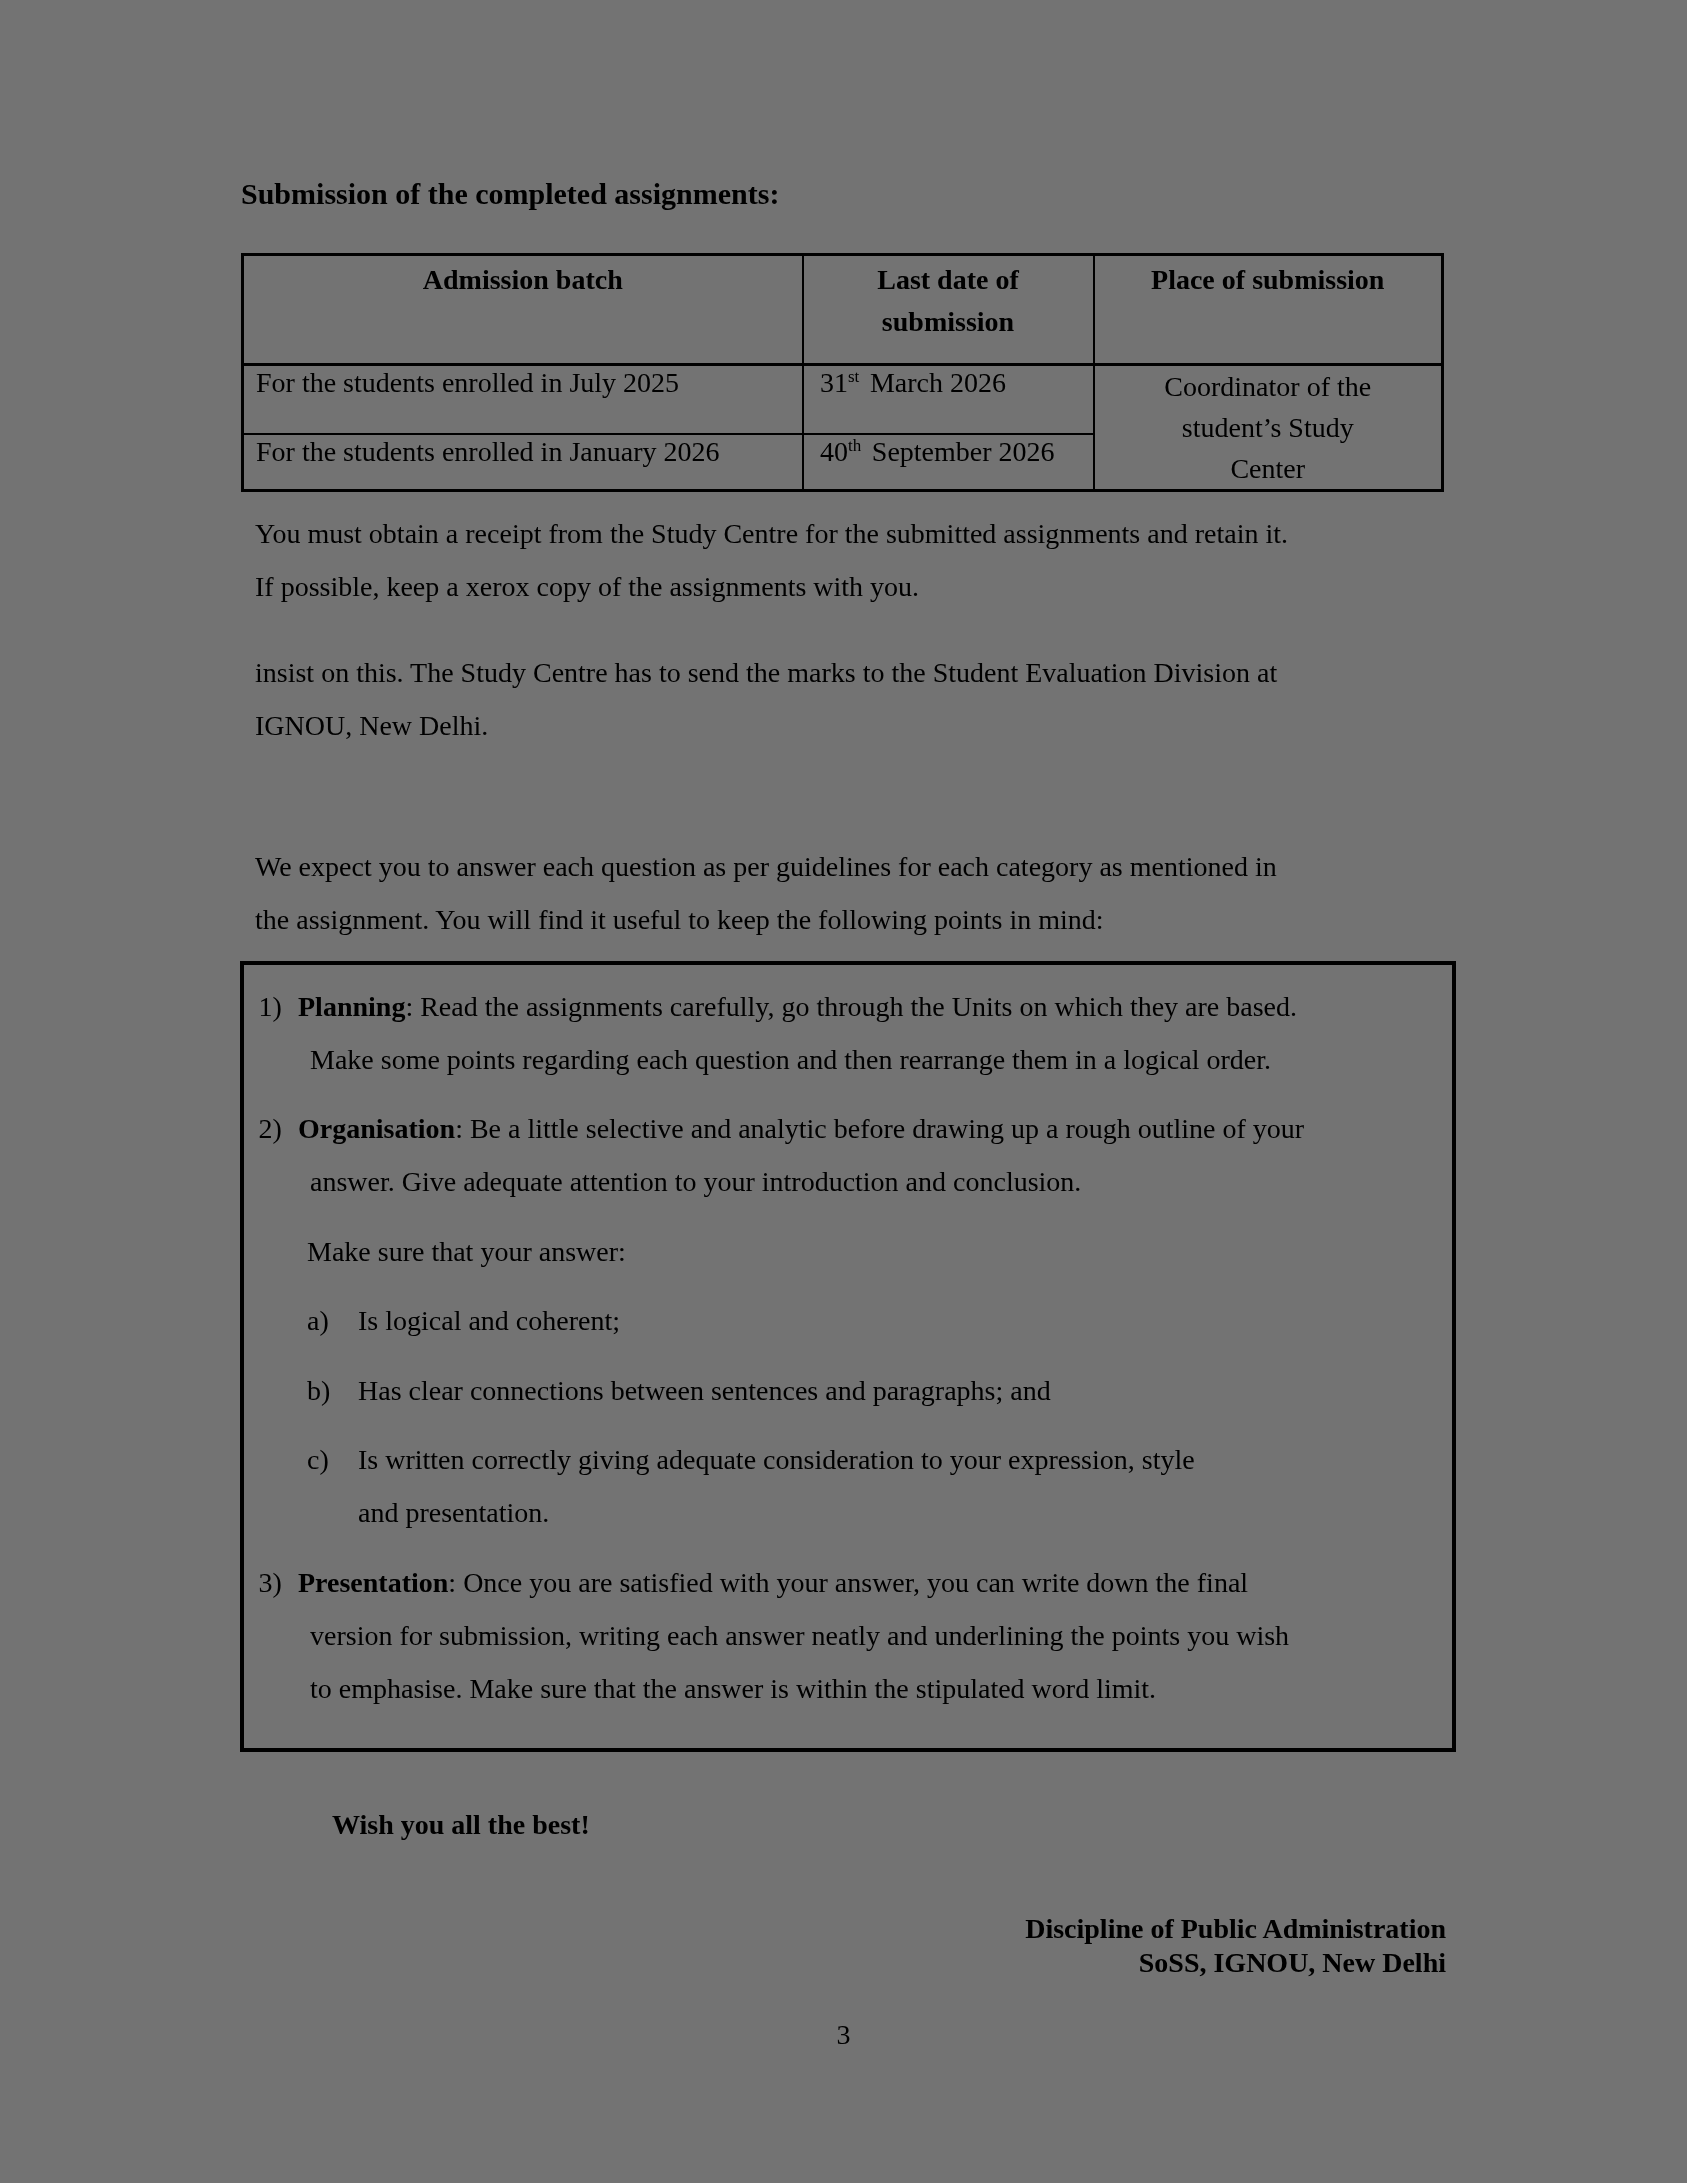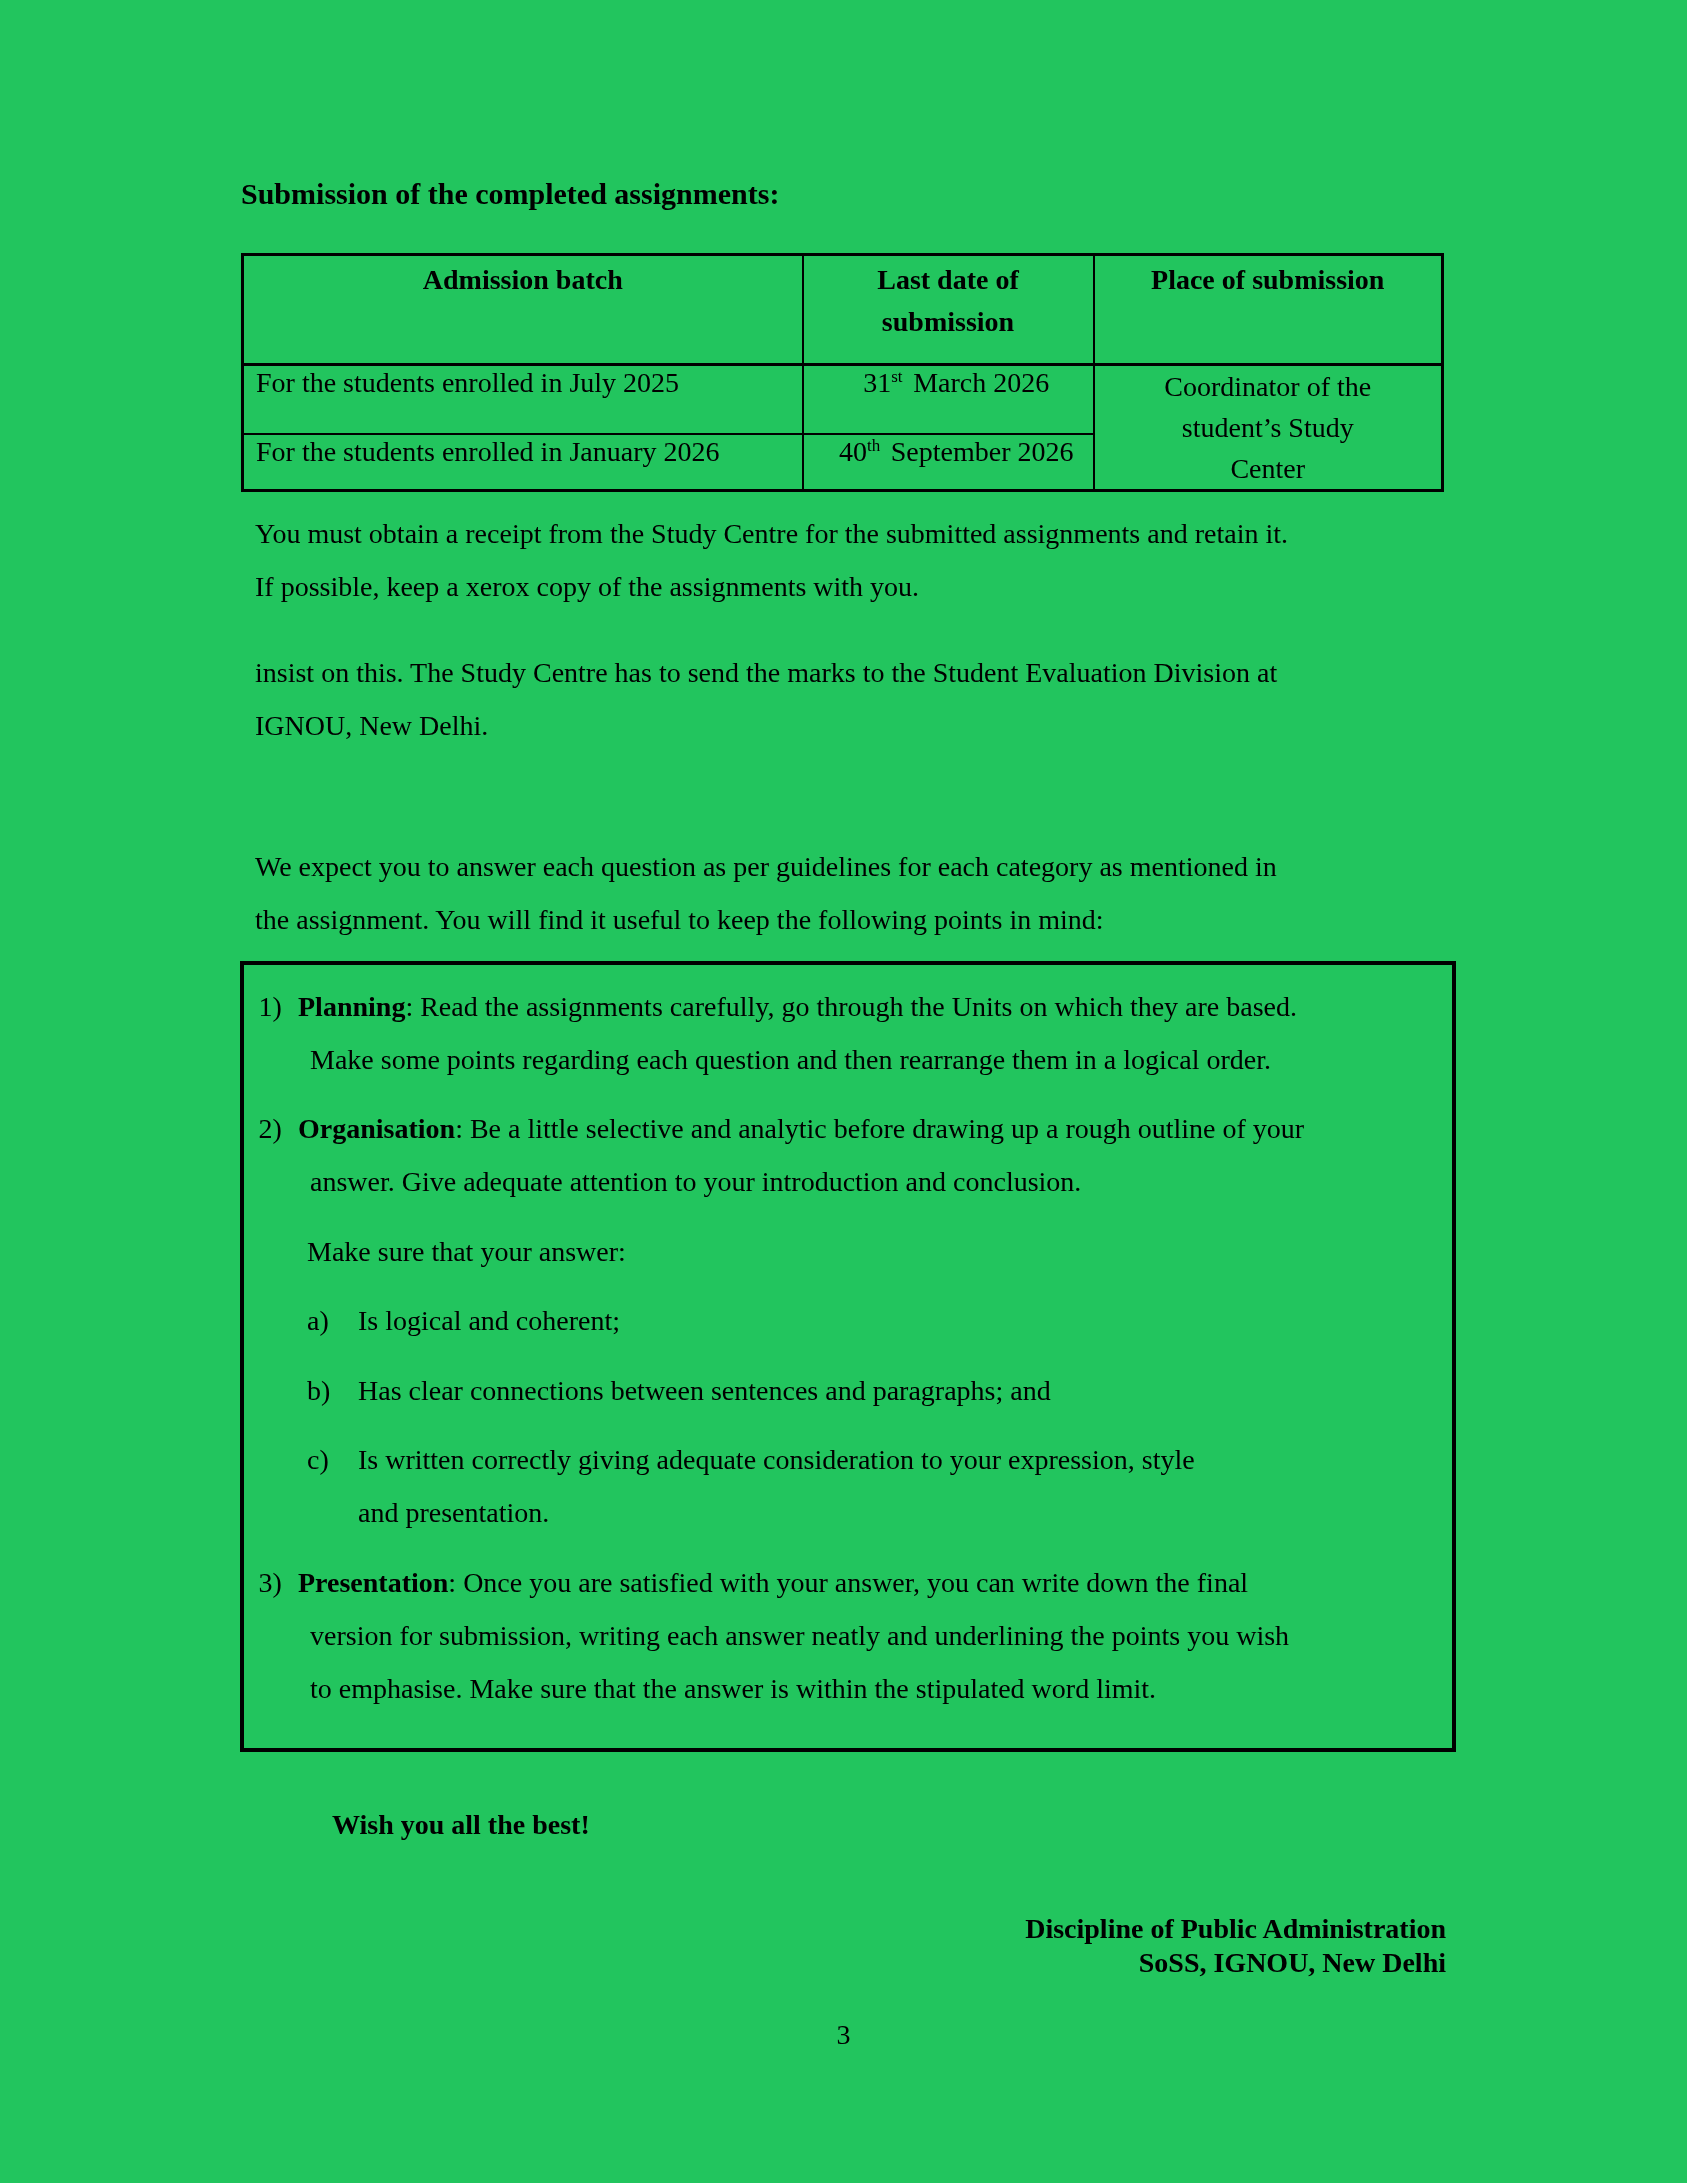--- a/index.html
+++ b/index.html
@@ -1,34 +1,34 @@
 <!DOCTYPE html>
 <html style="font-size:10.6px"><head>
 <meta charset="utf-8">
 <style>
   html,body { margin:0; padding:0; background:#ffffff; }
   .page {
-    position:relative; width:1687px; height:2183px; background:#22c55e; color:#000;
+    position:relative; width:1687px; height:2183px; background:#737373; color:#000;
     font-family:"Liberation Serif","DejaVu Serif",serif; font-size:28px; overflow:hidden;
   }
   .line { white-space:nowrap; }
 
   #heading { position:absolute; left:241px; top:177px; font-weight:bold; font-size:30px; white-space:nowrap; }
 
   #subtable { position:absolute; left:241px; top:253px; border-collapse:collapse; table-layout:fixed; }
   #subtable td, #subtable th { padding:0; border:2.6px solid #000; }
   #subtable { border:3.3px solid #000;font-family:Liberation Serif, serif; }
   #subtable tr.hrow th { border-bottom:3.3px solid #000; }
   #subtable tr.r1 td { border-bottom:2px solid #000; }
   .hcell { vertical-align:top; text-align:center; font-weight:bold; line-height:42px; padding-top:2.6px !important; height:104px; }
   .dcell { vertical-align:top; line-height:33px;border-radius:22px; }
   tr.r1 .dcell { height:67px; }
   tr.r2 .dcell { height:53px; }
   .batch { text-align:left; padding-left:12px !important; }
-  .date  { text-align:center; padding-left:16.5px !important; }
+  .date  { text-align:left; padding-left:16.5px !important; }
   .place { vertical-align:middle; text-align:center; line-height:41px; }
   .sup   { position:relative; top:-10px; font-size:17px; }
   .daterest { margin-left:10.6px; }
 
   .para { position:absolute; left:255px; width:1197px; line-height:53px; }
   #p1 { top:507px; } #p2 { top:646px; } #p3 { top:840px; }
 
   #box { position:absolute; left:240px; top:961px; width:1216px; height:791px;
          border:4px solid #000; box-sizing:border-box; padding-top:14.6px; }
   .bitem { position:relative; padding-left:66px; padding-right:13.2px; margin-bottom:16.5px; line-height:53px; }

